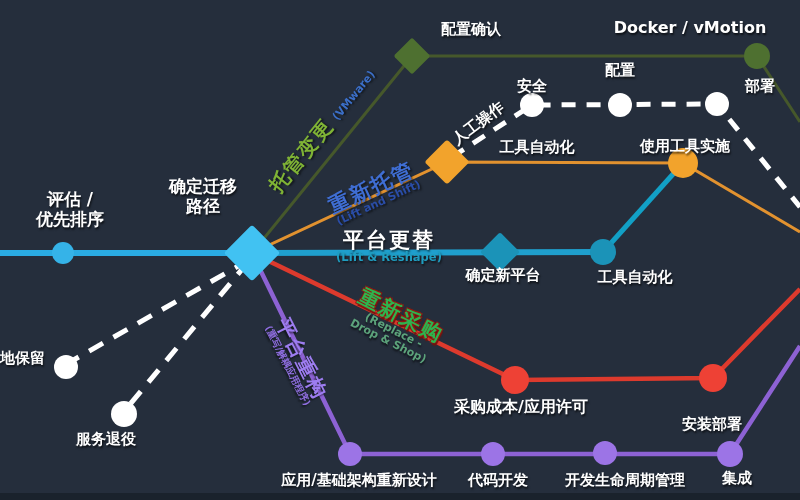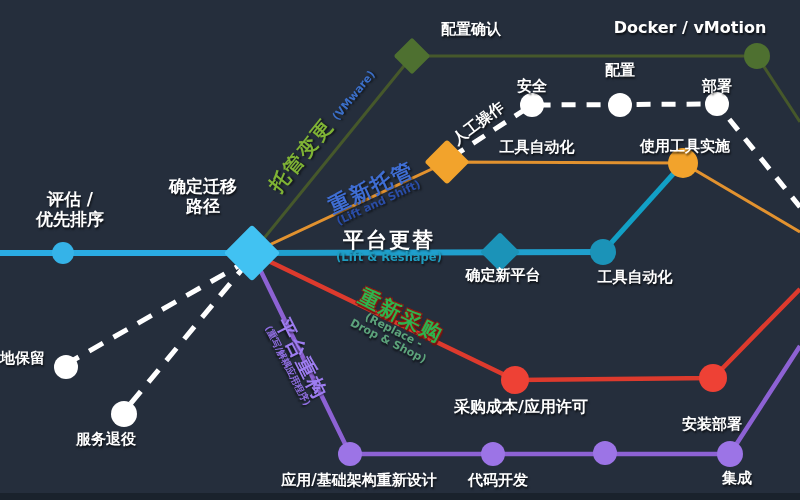--- a/index.html
+++ b/index.html
@@ -122,27 +122,28 @@
   </div>
   <div class="branch branch-refactor" style="left:297px;top:361px;">
     <span class="name">平台重构</span>
     <span class="sub">(重写/解耦应用程序)</span>
   </div>
 
   <div class="lbl" style="left:471px;top:29px;">配置确认</div>
   <div class="lbl" style="left:690px;top:28px;font-size:16px;">Docker / vMotion</div>
   <div class="lbl" style="left:532px;top:86px;">安全</div>
   <div class="lbl" style="left:620px;top:70px;">配置</div>
-  <div class="lbl" style="left:717px;top:86px;">部署</div>
+  <div class="lbl" style="left:760px;top:86px;">部署</div>
   <div class="lbl rot-manual" style="left:478px;top:123px;">人工操作</div>
   <div class="lbl" style="left:537px;top:147px;">工具自动化</div>
   <div class="lbl" style="left:685px;top:146px;">使用工具实施</div>
   <div class="lbl" style="left:503px;top:275px;">确定新平台</div>
   <div class="lbl" style="left:635px;top:277px;">工具自动化</div>
   <div class="lbl" style="left:521px;top:407px;font-size:16px;">采购成本/应用许可</div>
   <div class="lbl" style="left:712px;top:424px;">安装部署</div>
   <div class="lbl left-edge" style="left:0px;top:358px;">地保留</div>
   <div class="lbl" style="left:106px;top:439px;">服务退役</div>
   <div class="lbl" style="left:359px;top:480px;">应用/基础架构重新设计</div>
   <div class="lbl" style="left:498px;top:480px;">代码开发</div>
+  <div class="lbl" style="left:625px;top:480px;">开发生命周期管理</div>
   <div class="lbl" style="left:737px;top:480px;font-family:Liberation Mono, monospace;">集成</div>
 
 </div>
 
 </body></html>

